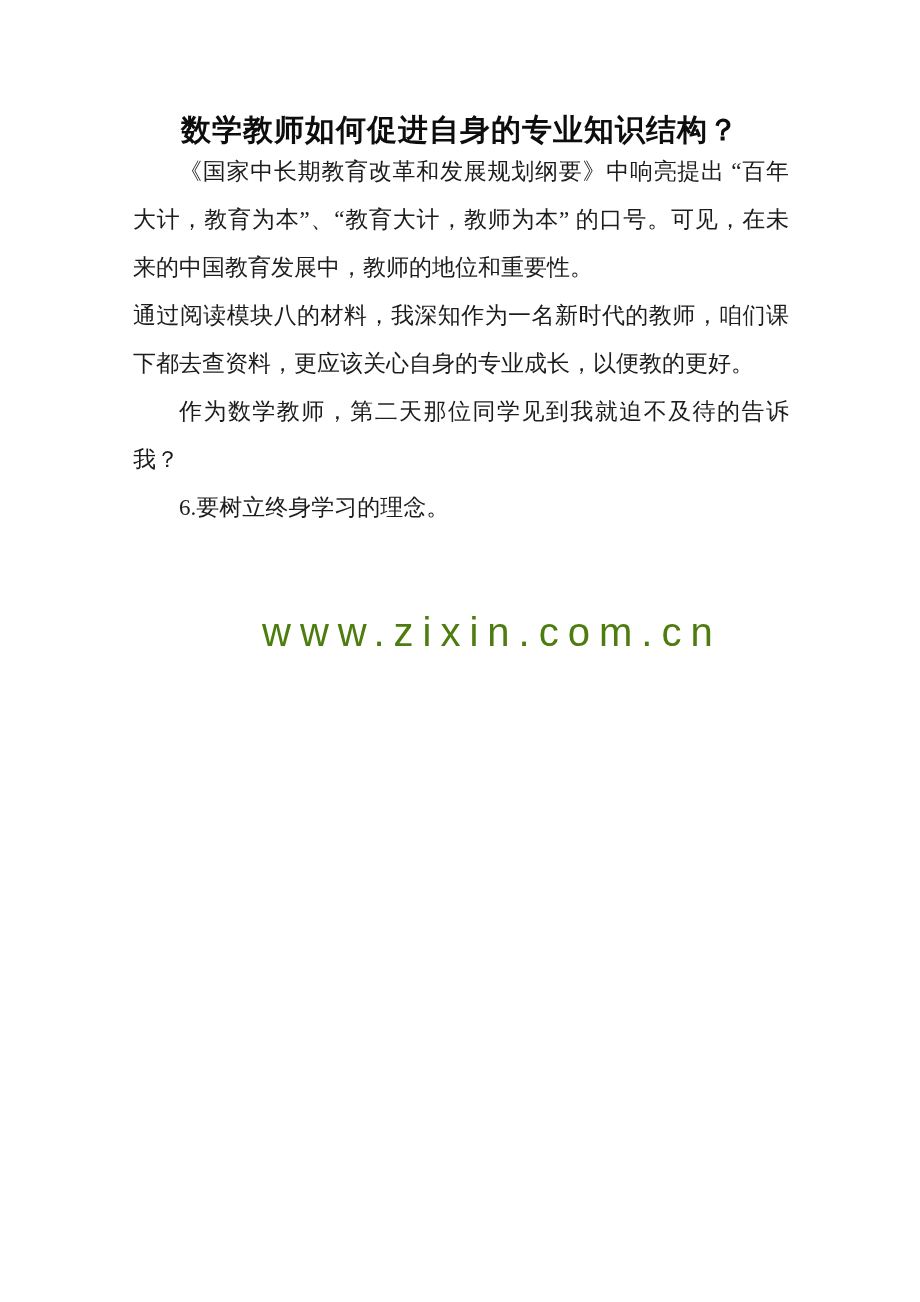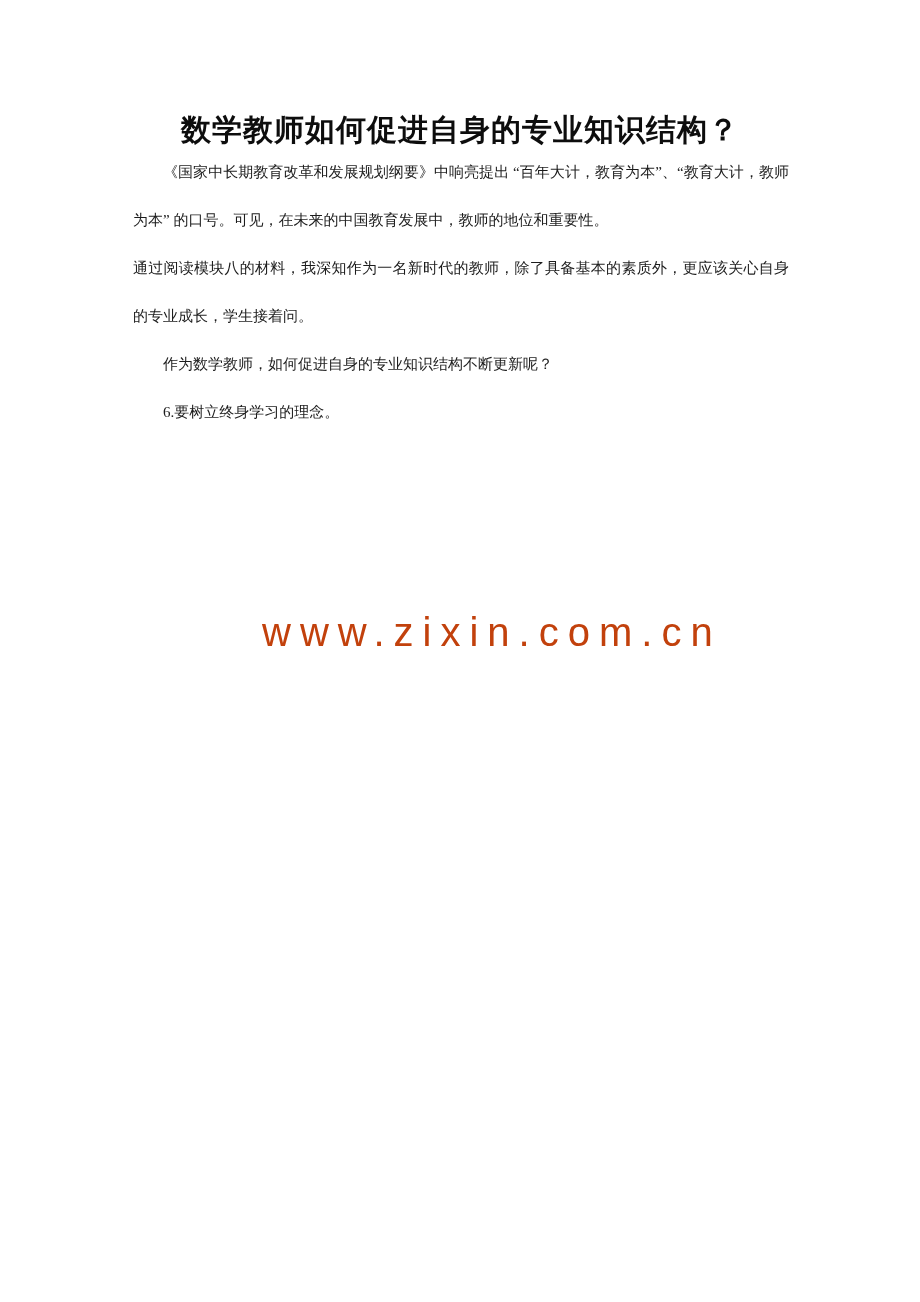--- a/index.html
+++ b/index.html
@@ -28,56 +28,56 @@
     font-weight: bold;
     color: #0d0d0d;
     letter-spacing: 1px;
     z-index: 2;
   }
   .doc-body {
     position: absolute;
     top: 148px;
     left: 133px;
     width: 656px;
-    font-size: 15px;
+    font-size: 23px;
     line-height: 48px;
     text-align: justify;
     color: #1c1c1c;
     z-index: 2;
   }
   .para {
     margin: 0;
     padding: 0;
   }
   .para.indent {
     text-indent: 2em;
   }
   .watermark {
     position: absolute;
     top: 608px;
     left: 262px;
     font-family: "Liberation Sans", sans-serif;
     font-size: 40px;
     line-height: 48px;
     letter-spacing: 9px;
-    color: #c2410c;
+    color: #4d7c0f;
     white-space: nowrap;
     z-index: 1;
     user-select: none;
   }
 </style>
 </head>
 <body>
 
 <div class="page">
 
   <div class="watermark">www.zixin.com.cn</div>
 
   <h1 class="doc-title">数学教师如何促进自身的专业知识结构？</h1>
 
   <div class="doc-body">
     <p class="para indent">《国家中长期教育改革和发展规划纲要》中响亮提出 “百年大计，教育为本”、“教育大计，教师为本” 的口号。可见，在未来的中国教育发展中，教师的地位和重要性。</p>
-    <p class="para">通过阅读模块八的材料，我深知作为一名新时代的教师，除了具备基本的素质外，更应该关心自身的专业成长，学生接着问。</p>
-    <p class="para indent">作为数学教师，如何促进自身的专业知识结构不断更新呢？</p>
+    <p class="para">通过阅读模块八的材料，我深知作为一名新时代的教师，咱们课下都去查资料，更应该关心自身的专业成长，以便教的更好。</p>
+    <p class="para indent">作为数学教师，第二天那位同学见到我就迫不及待的告诉我？</p>
     <p class="para indent">6.要树立终身学习的理念。</p>
   </div>
 
 </div>
 
 </body></html>

